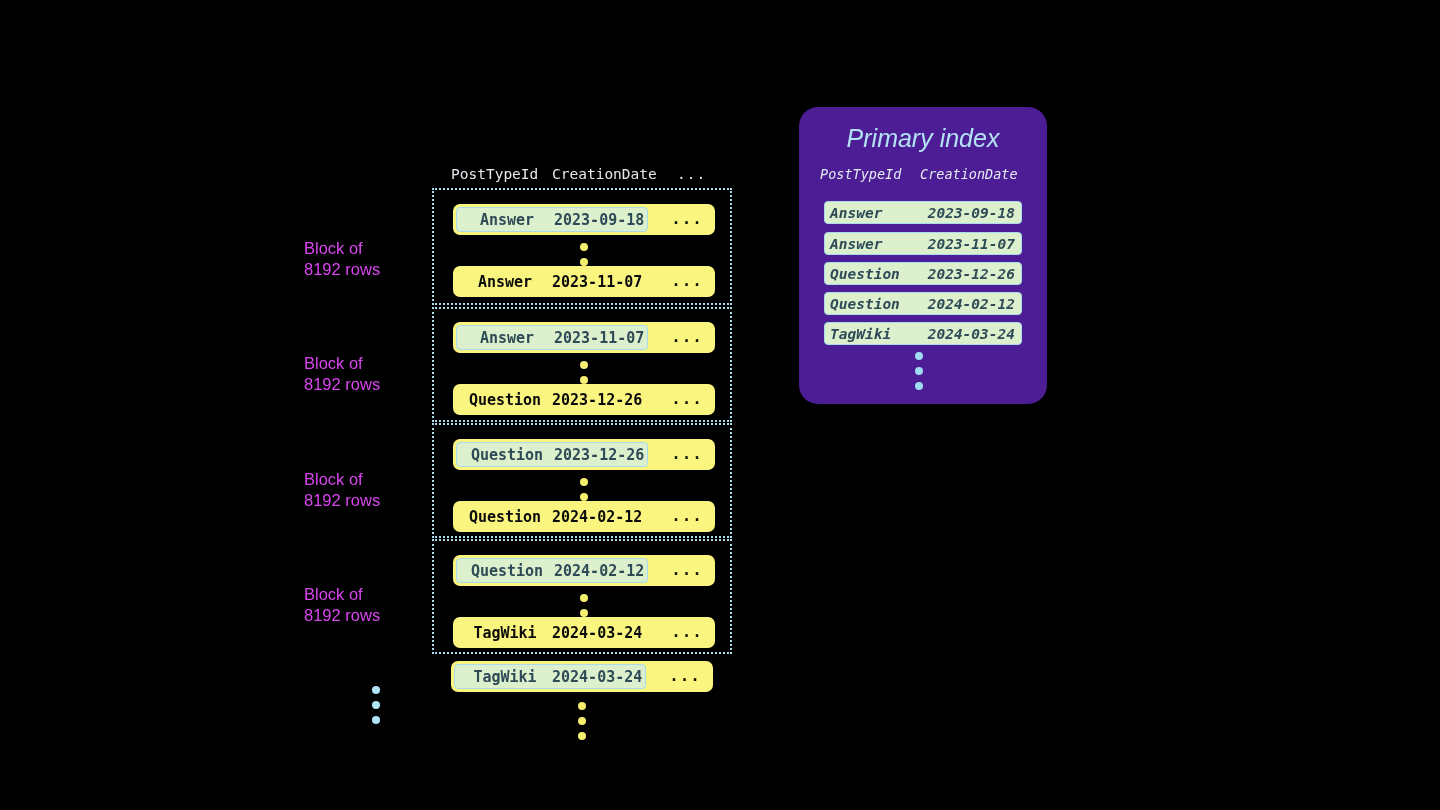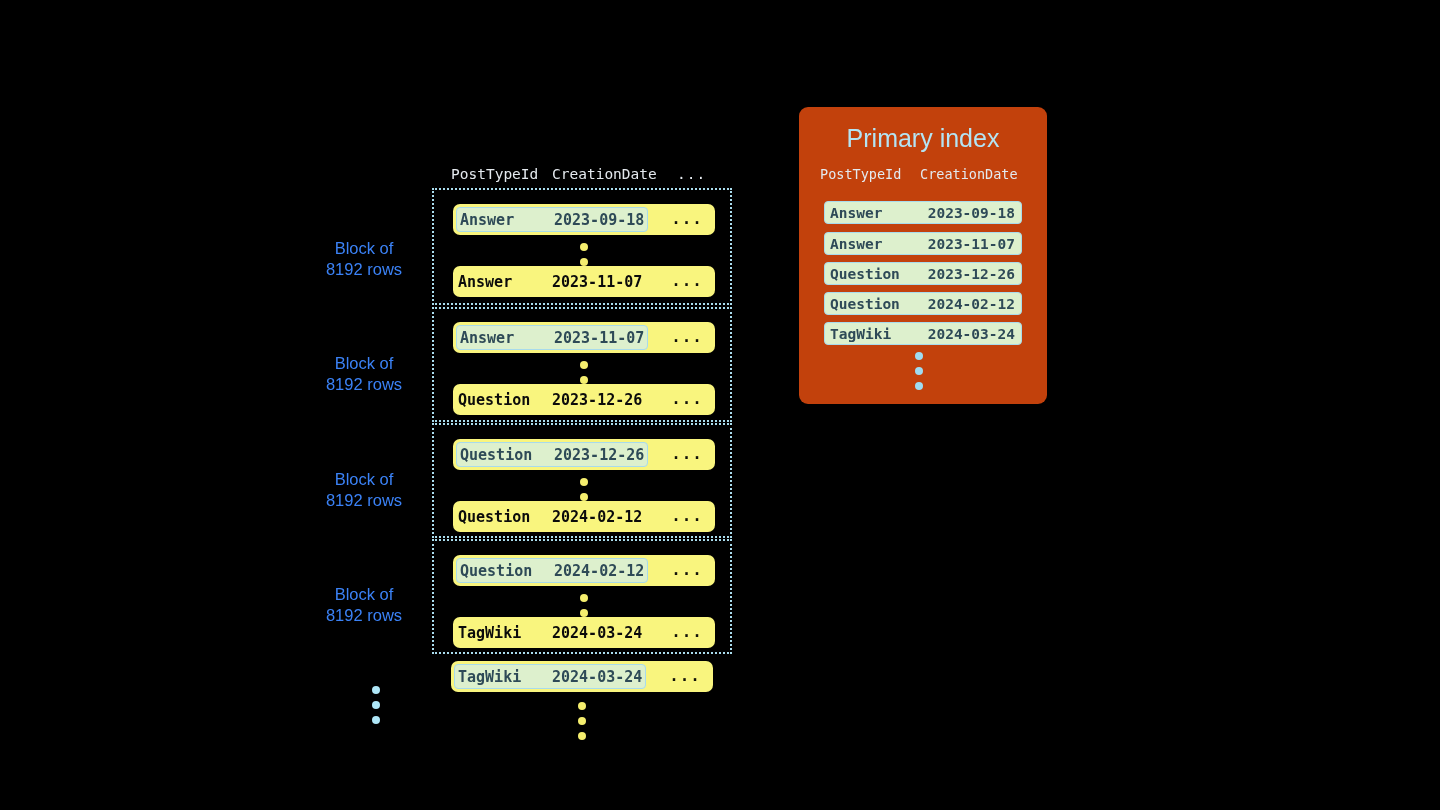--- a/index.html
+++ b/index.html
@@ -56,22 +56,22 @@
   
   .block {
     position: absolute;
     left: 102px;
     width: 300px;
     border: 2.5px dotted #a9dced;
   }
   .block-label {
     position: absolute;
     width: 120px;
-    text-align: center;
-    color: #3b82f6;
+    text-align: left;
+    color: #d946ef;
     font-size: 16.5px;
     line-height: 21px;
     font-family: "Liberation Sans", sans-serif;
   }
 
   
   .row {
     position: absolute;
     left: 19px;
     width: 262px;
@@ -94,20 +94,21 @@
     border: 1.5px solid #a8dbec;
     border-radius: 4px;
     padding: 0 3px;
   }
   .cell {
     font-family: "DejaVu Sans Mono", monospace;
     font-size: 15px;
     font-weight: bold;
     color: #0b0b0b;
     white-space: pre;
+    text-align: center;
   }
   .row.hl .cell { color: #2e4a57; }
   .cell-type { display: inline-block; width: 94px; }
   .cell-date { display: inline-block; }
   .row .more {
     position: absolute;
     right: 12px;
     top: 0;
     height: 31px;
     line-height: 31px;
@@ -132,22 +133,23 @@
   .vdots.yellow i { background: #f5ee6e; }
   .vdots.cyan i { background: #aee6f7; }
 
   
   #primary-index {
     position: absolute;
     left: 799px;
     top: 107px;
     width: 248px;
     height: 297px;
-    background: #c2410c;
-    border-radius: 9px;
+    background: #4c1d95;
+    border-radius: 19px;
+    font-style: italic;
   }
   #pi-title {
     position: absolute;
     left: 0; top: 17px;
     width: 248px;
     text-align: center;
     color: #b4e4f4;
     font-size: 25px;
   }
   #pi-header {

